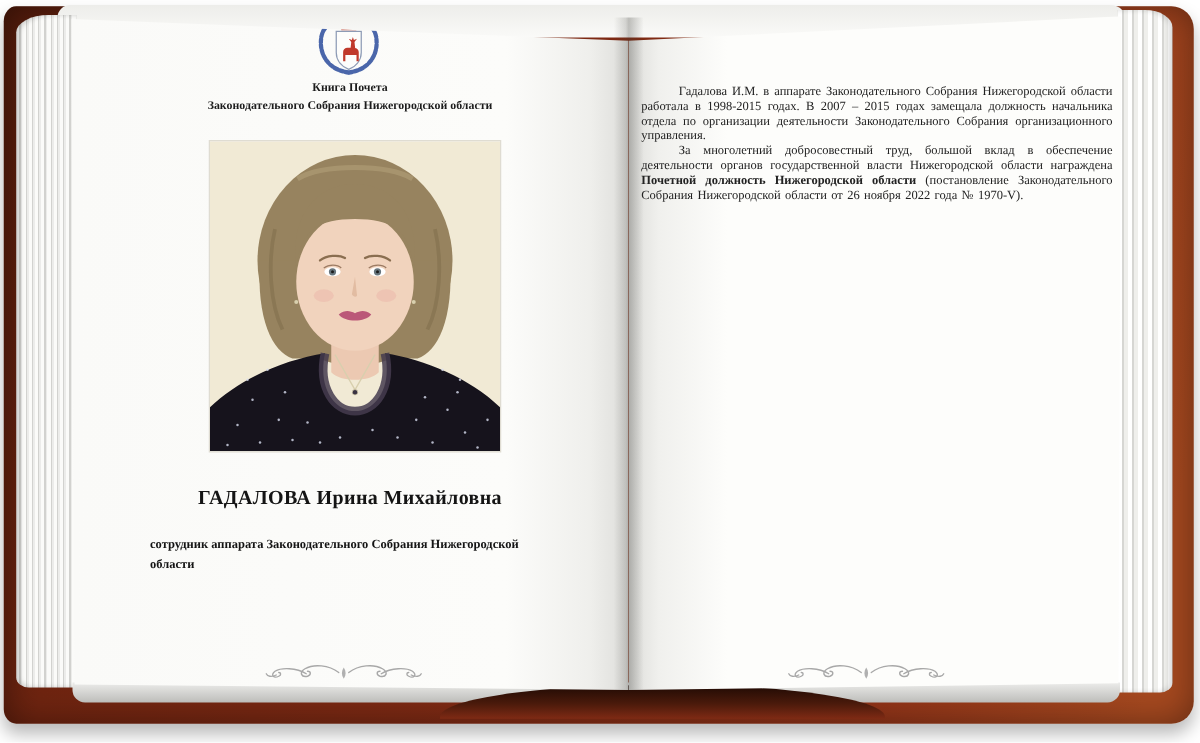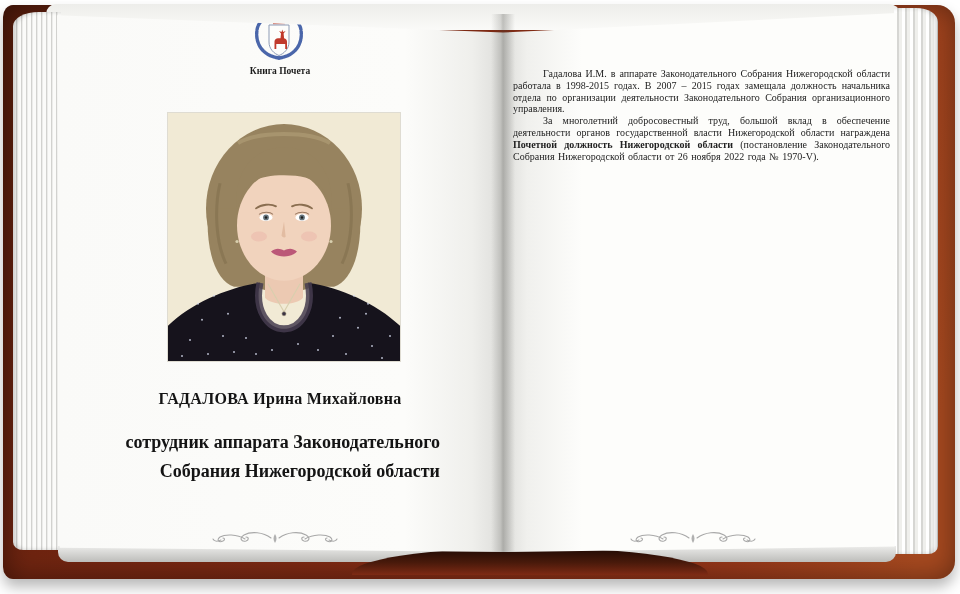--- a/index.html
+++ b/index.html
@@ -59,22 +59,22 @@
   .book-title{
     left:23px;top:52px;width:400px;text-align:center;
     font-weight:bold;font-size:9.5px;line-height:1.5;color:#1c1c1c;
   }
   .photo{left:111px;top:101px;width:232px;height:248px;outline:1px solid #dfdcd2;}
   .person-name{
     left:23px;top:378px;width:400px;text-align:center;
     font-weight:bold;font-size:16px;letter-spacing:.3px;color:#141414;
   }
   .person-title{
-    left:63px;top:416px;width:320px;text-align:right;
-    font-weight:bold;font-size:18px;line-height:1.6;color:#141414;
+    left:63px;top:416px;width:320px;text-align:left;
+    font-weight:bold;font-size:10px;line-height:1.6;color:#141414;
   }
   .flourish{width:140px;height:22px;top:515px;}
   .flourish.fl-left{left:148px;}
   .flourish.fl-right{left:120px;}
   .bio{
     left:10px;top:28px;width:377px;color:#222;
     font-size:10px;line-height:1.18;text-align:justify;word-spacing:1px;margin-top:28px;
   }
   .bio p{margin:0;text-indent:30px;}
 </style>
@@ -94,20 +94,21 @@
       <path d="M22 9 L23.5 3.5 L26 6.5 L28 2 L30 6.5 L32.5 3.5 L34 9 Z" fill="#d9a33a" stroke="#b05a20" stroke-width="0.6"></path>
       <rect x="22" y="8.2" width="12" height="2" fill="#c23a2e"></rect>
       <path d="M28 44 C 12 42 4 30 6 16 C 6.8 11 9 8 12 6" stroke="#4a66aa" stroke-width="3.4" fill="none" stroke-linecap="round" stroke-dasharray="3 1.5"></path>
       <path d="M28 44 C 44 42 52 30 50 16 C 49.2 11 47 8 44 6" stroke="#4a66aa" stroke-width="3.4" fill="none" stroke-linecap="round" stroke-dasharray="3 1.5"></path>
       <path d="M18 11 L38 11 L38 28 C 38 35 33 39.5 28 41.5 C 23 39.5 18 35 18 28 Z" fill="#fdfdfb" stroke="#8d9bb5" stroke-width="1"></path>
       <path d="M23.5 35 L23.5 27.5 C 23.5 25.5 25 24.2 27 24.2 L29.5 24.2 L30 19.5 L28 17 L30.5 18 L31.3 15.5 L32.1 18 L34.6 17 L32.6 19.5 L33.1 24.3 C 34.9 24.6 36 25.9 36 27.7 L36 35 L34.2 35 L34.2 30 L25.3 30 L25.3 35 Z" fill="#c0392b"></path>
     </svg>
 
     <div class="abs book-title">
       <div>Книга Почета</div>
+      <div>Законодательного Собрания Нижегородской области</div>
     </div>
 
     <svg class="abs photo" viewBox="0 0 232 247" preserveAspectRatio="none">
       <rect width="232" height="247" fill="#f5eedb"></rect>
       <rect width="232" height="247" fill="#e8dfc4" opacity="0.25"></rect>
       <ellipse cx="116" cy="95" rx="78" ry="84" fill="#97835f"></ellipse>
       <path d="M40 95 C 37 142 50 168 66 173 L 166 173 C 182 168 195 142 192 95 Z" fill="#97835f"></path>
       <path d="M52 70 C 46 96 48 130 58 150" stroke="#7d6b4a" stroke-width="3" fill="none" opacity=".5"></path>
       <path d="M180 70 C 186 96 184 130 174 150" stroke="#7d6b4a" stroke-width="3" fill="none" opacity=".5"></path>
       <path d="M70 30 C 90 18 142 18 162 30" stroke="#b3a078" stroke-width="4" fill="none" opacity=".6"></path>

